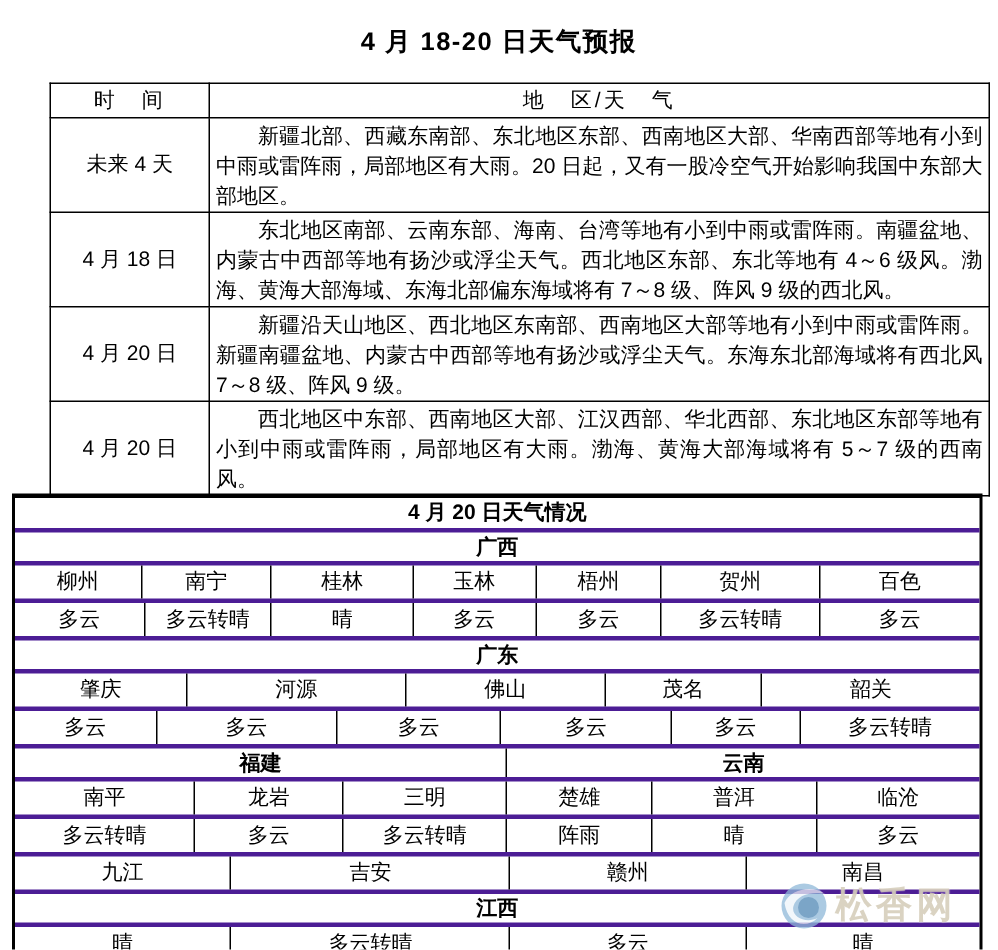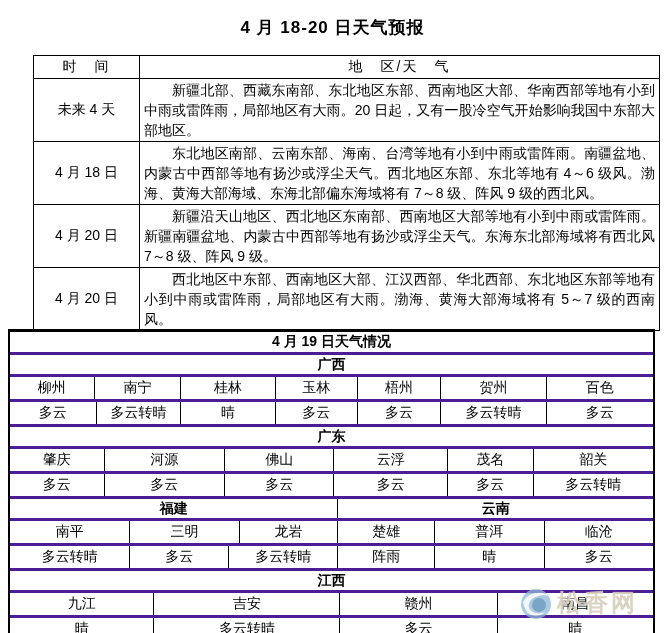--- a/index.html
+++ b/index.html
@@ -80,21 +80,21 @@
   <tr>
     <td class="time">4 月 20 日</td>
     <td class="desc">西北地区中东部、西南地区大部、江汉西部、华北西部、东北地区东部等地有小到中雨或雷阵雨，局部地区有大雨。渤海、黄海大部海域将有 5～7 级的西南风。</td>
   </tr>
 </tbody>
   </table>
 
 <div class="t2">
 
   <div class="row title-row">
-    <div class="cell" style="flex-grow:1">4 月 19 日天气情况</div>
+    <div class="cell" style="flex-grow:1">4 月 20 日天气情况</div>
   </div>
 
   <div class="row prov-row">
     <div class="cell" style="flex-grow:1">广西</div>
   </div>
   <div class="row">
     <div class="cell" style="flex-grow:85">柳州</div>
     <div class="cell" style="flex-grow:87">南宁</div>
     <div class="cell" style="flex-grow:95">桂林</div>
     <div class="cell" style="flex-grow:82">玉林</div>
@@ -112,62 +112,61 @@
     <div class="cell" style="flex-grow:108">多云</div>
   </div>
 
   <div class="row prov-row">
     <div class="cell" style="flex-grow:1">广东</div>
   </div>
   <div class="row">
     <div class="cell" style="flex-grow:95">肇庆</div>
     <div class="cell" style="flex-grow:121">河源</div>
     <div class="cell" style="flex-grow:110">佛山</div>
-    <div class="cell" style="flex-grow:114">云浮</div>
     <div class="cell" style="flex-grow:86">茂名</div>
     <div class="cell" style="flex-grow:121">韶关</div>
   </div>
   <div class="row">
     <div class="cell" style="flex-grow:95">多云</div>
     <div class="cell" style="flex-grow:121">多云</div>
     <div class="cell" style="flex-grow:110">多云</div>
     <div class="cell" style="flex-grow:114">多云</div>
     <div class="cell" style="flex-grow:86">多云</div>
     <div class="cell" style="flex-grow:121">多云转晴</div>
   </div>
 
   <div class="row prov-row">
     <div class="cell" style="flex-grow:330">福建</div>
     <div class="cell" style="flex-grow:317">云南</div>
   </div>
   <div class="row">
     <div class="cell" style="flex-grow:121">南平</div>
+    <div class="cell" style="flex-grow:99">龙岩</div>
     <div class="cell" style="flex-grow:110">三明</div>
-    <div class="cell" style="flex-grow:99">龙岩</div>
     <div class="cell" style="flex-grow:97">楚雄</div>
     <div class="cell" style="flex-grow:110">普洱</div>
     <div class="cell" style="flex-grow:110">临沧</div>
   </div>
   <div class="row">
     <div class="cell" style="flex-grow:121">多云转晴</div>
     <div class="cell" style="flex-grow:99">多云</div>
     <div class="cell" style="flex-grow:110">多云转晴</div>
     <div class="cell" style="flex-grow:97">阵雨</div>
     <div class="cell" style="flex-grow:110">晴</div>
     <div class="cell" style="flex-grow:110">多云</div>
   </div>
 
-  <div class="row prov-row">
-    <div class="cell" style="flex-grow:1">江西</div>
-  </div>
   <div class="row">
     <div class="cell" style="flex-grow:145">九江</div>
     <div class="cell" style="flex-grow:187">吉安</div>
     <div class="cell" style="flex-grow:158">赣州</div>
     <div class="cell" style="flex-grow:157">南昌</div>
+  </div>
+  <div class="row prov-row">
+    <div class="cell" style="flex-grow:1">江西</div>
   </div>
   <div class="row">
     <div class="cell" style="flex-grow:145">晴</div>
     <div class="cell" style="flex-grow:187">多云转晴</div>
     <div class="cell" style="flex-grow:158">多云</div>
     <div class="cell" style="flex-grow:157">晴</div>
   </div>
 </div>
 
 <div class="watermark">

